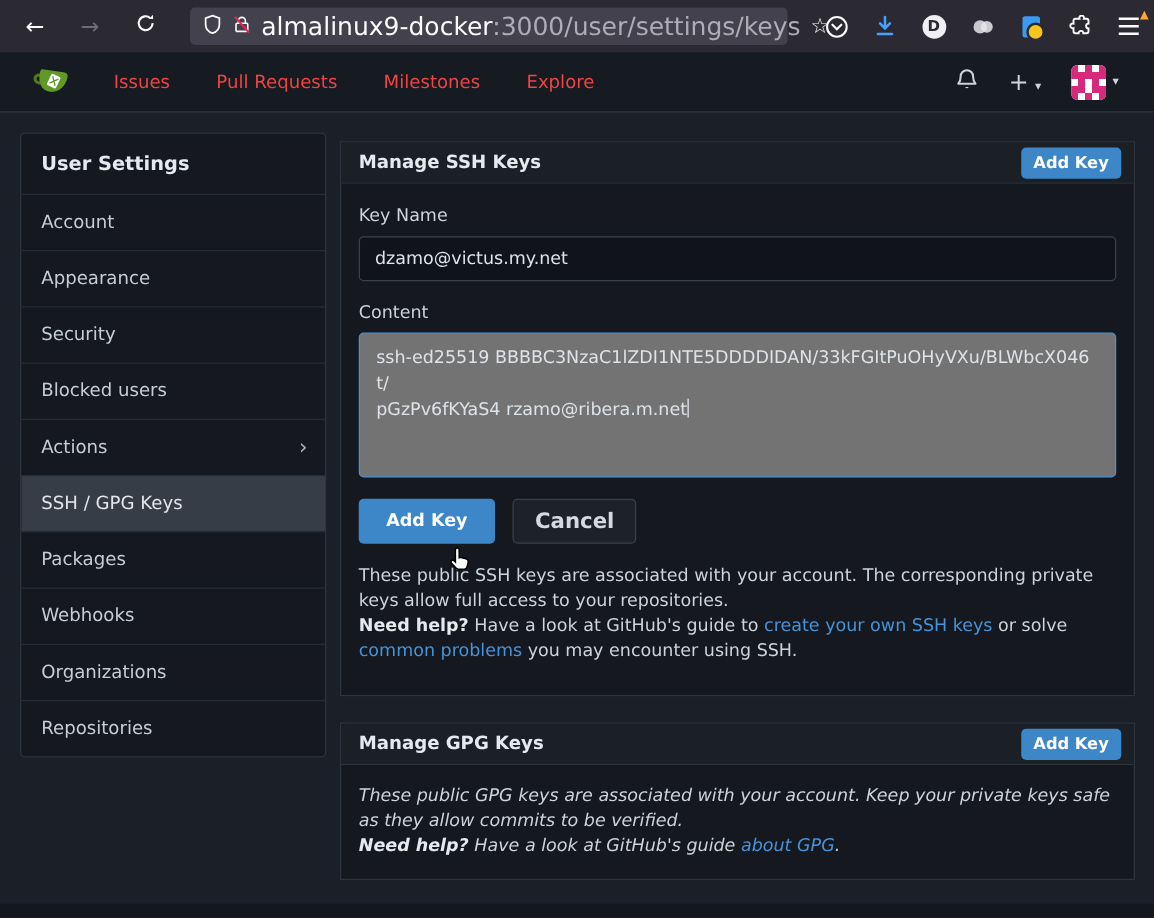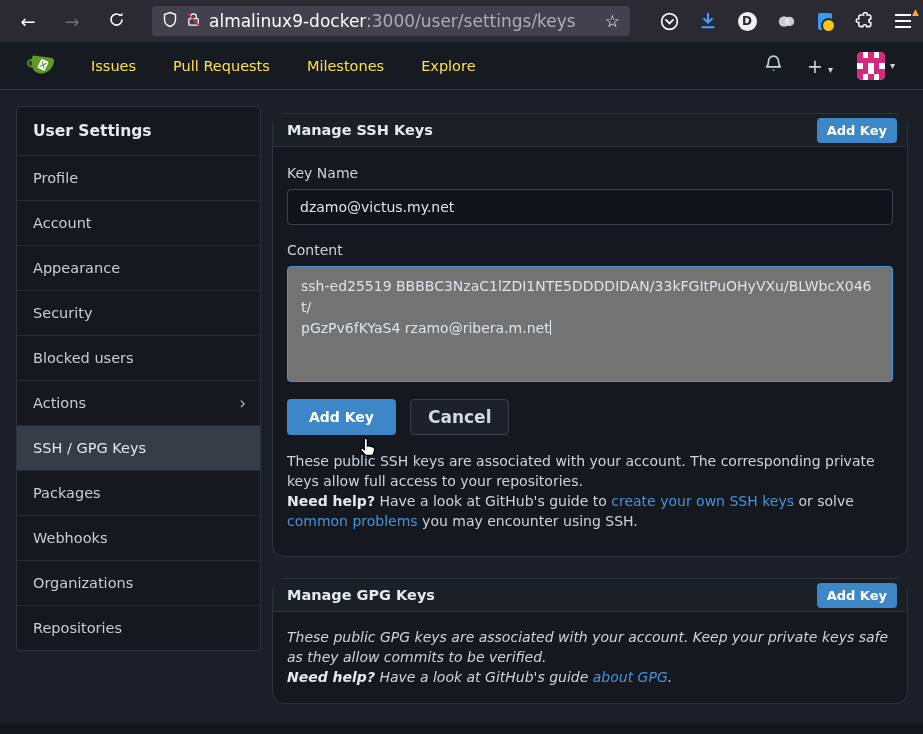--- a/index.html
+++ b/index.html
@@ -18,41 +18,41 @@
     background: #2b2a33; display: flex; align-items: center;
   }
   .nav-btns { display: flex; align-items: center; gap: 24px; padding-left: 18px; }
   .nav-glyph { font-size: 18px; color: #fbfbfe; width: 20px; text-align: center; }
   .nav-glyph.disabled { color: #6d6d77; }
   .url-bar {
     position: absolute; left: 152px; top: 6px; width: 478px; height: 30px;
     background: #42414d; border-radius: 4px;
     display: flex; align-items: center; padding: 0 10px; gap: 8px;
   }
-  .url-text { font-size: 17px; white-space: nowrap; }
+  .url-text { font-size: 20px; white-space: nowrap; }
   .url-host { color: #fbfbfe; }
   .url-path { color: #adacb7; }
   .url-star { margin-left: auto; color: #fbfbfe; font-size: 17px; }
   .browser-icons { position: absolute; right: 10px; top: 0; height: 42px; display: flex; align-items: center; gap: 19px; }
   .bi { width: 20px; height: 20px; display: flex; align-items: center; justify-content: center; position: relative; }
   .d-circle { width: 19px; height: 19px; border-radius: 50%; background: #f0f0f4; color: #2b2a33; font-size: 12px; font-weight: bold; display: flex; align-items: center; justify-content: center; }
   .doc-icon { width: 14px; height: 17px; background: #3b9bf0; border-radius: 2px; position: relative; }
   .doc-icon::after { content: ""; position: absolute; right: -4px; bottom: -3px; width: 11px; height: 11px; border-radius: 50%; background: #f5c518; border: 2px solid #2b2a33; }
   .hamburger { display: flex; flex-direction: column; gap: 4px; }
   .hamburger i { display: block; width: 16px; height: 2px; background: #fbfbfe; }
   .menu-badge { position: absolute; top: -4px; right: -6px; font-size: 9px; color: #ffa436; font-style: normal; }
 
   
   .gitea-nav {
     position: absolute; top: 42px; left: 0; right: 0; height: 48px;
     background: #161a21; border-bottom: 1px solid #313843;
     display: flex; align-items: center;
   }
   .logo { margin-left: 25px; width: 32px; height: 28px; }
-  .nav-links { display: flex; gap: 37px; margin-left: 34px; font-size: 14.5px; color: #fde047; text-align: center; }
+  .nav-links { display: flex; gap: 37px; margin-left: 34px; font-size: 14.5px; color: #ef4444; text-align: center; }
   .nav-link { cursor: default; }
   .nav-right { margin-left: auto; display: flex; align-items: center; gap: 24px; padding-right: 28px; }
   .nav-caret { font-size: 10px; color: #ccd3db; margin-left: 5px; }
   .plus-glyph { font-size: 19px; color: #ccd3db; }
   .avatar { width: 28px; height: 28px; border-radius: 5px; overflow: hidden; display: block; }
 
   
   .sidebar {
     position: absolute; left: 16px; top: 106px; width: 245px;
     background: #15191f; border: 1px solid #2e343d; border-radius: 4px;
@@ -63,21 +63,21 @@
     height: 45px; line-height: 44px; padding: 0 16px;
     border-top: 1px solid #262c34; font-size: 14.5px; color: #c6cdd5;
     position: relative; cursor: default;
   }
   .sidebar-item.active { background: #373d46; color: #e0e6ec; }
   .chev { position: absolute; right: 14px; top: 0; font-size: 17px; color: #a9b1ba; }
 
   
   .box {
     position: absolute; left: 272px; width: 636px;
-    background: #15191f; border: 1px solid #2e343d; border-radius: 12px;
+    background: #15191f; border: 1px solid #2e343d; border-radius: 0;
   }
   .box-ssh { top: 113px; height: 444px; }
   .box-gpg { top: 578px; height: 126px; }
   .box-header {
     height: 33px; background: #1b2027; border-bottom: 1px solid #2e343d;
     display: flex; align-items: center; padding: 0 14px;
     font-size: 14.5px; font-weight: 600; color: #e4eaf0;
     border-radius: 4px 4px 0 0; position: relative;
   }
   .btn-small {
@@ -235,21 +235,20 @@
             <rect x="4" y="4" width="1" height="1"></rect>
         </g>
       </svg>
       <span class="nav-caret">▾</span>
     </span>
   </div>
 </div>
 
 <div class="sidebar">
   <div class="sidebar-header">User Settings</div>
-  <div class="sidebar-item">Profile</div>
   <div class="sidebar-item">Account</div>
   <div class="sidebar-item">Appearance</div>
   <div class="sidebar-item">Security</div>
   <div class="sidebar-item">Blocked users</div>
   <div class="sidebar-item"><span>Actions</span><span class="chev">›</span></div>
   <div class="sidebar-item active">SSH / GPG Keys</div>
   <div class="sidebar-item">Packages</div>
   <div class="sidebar-item">Webhooks</div>
   <div class="sidebar-item">Organizations</div>
   <div class="sidebar-item">Repositories</div>

